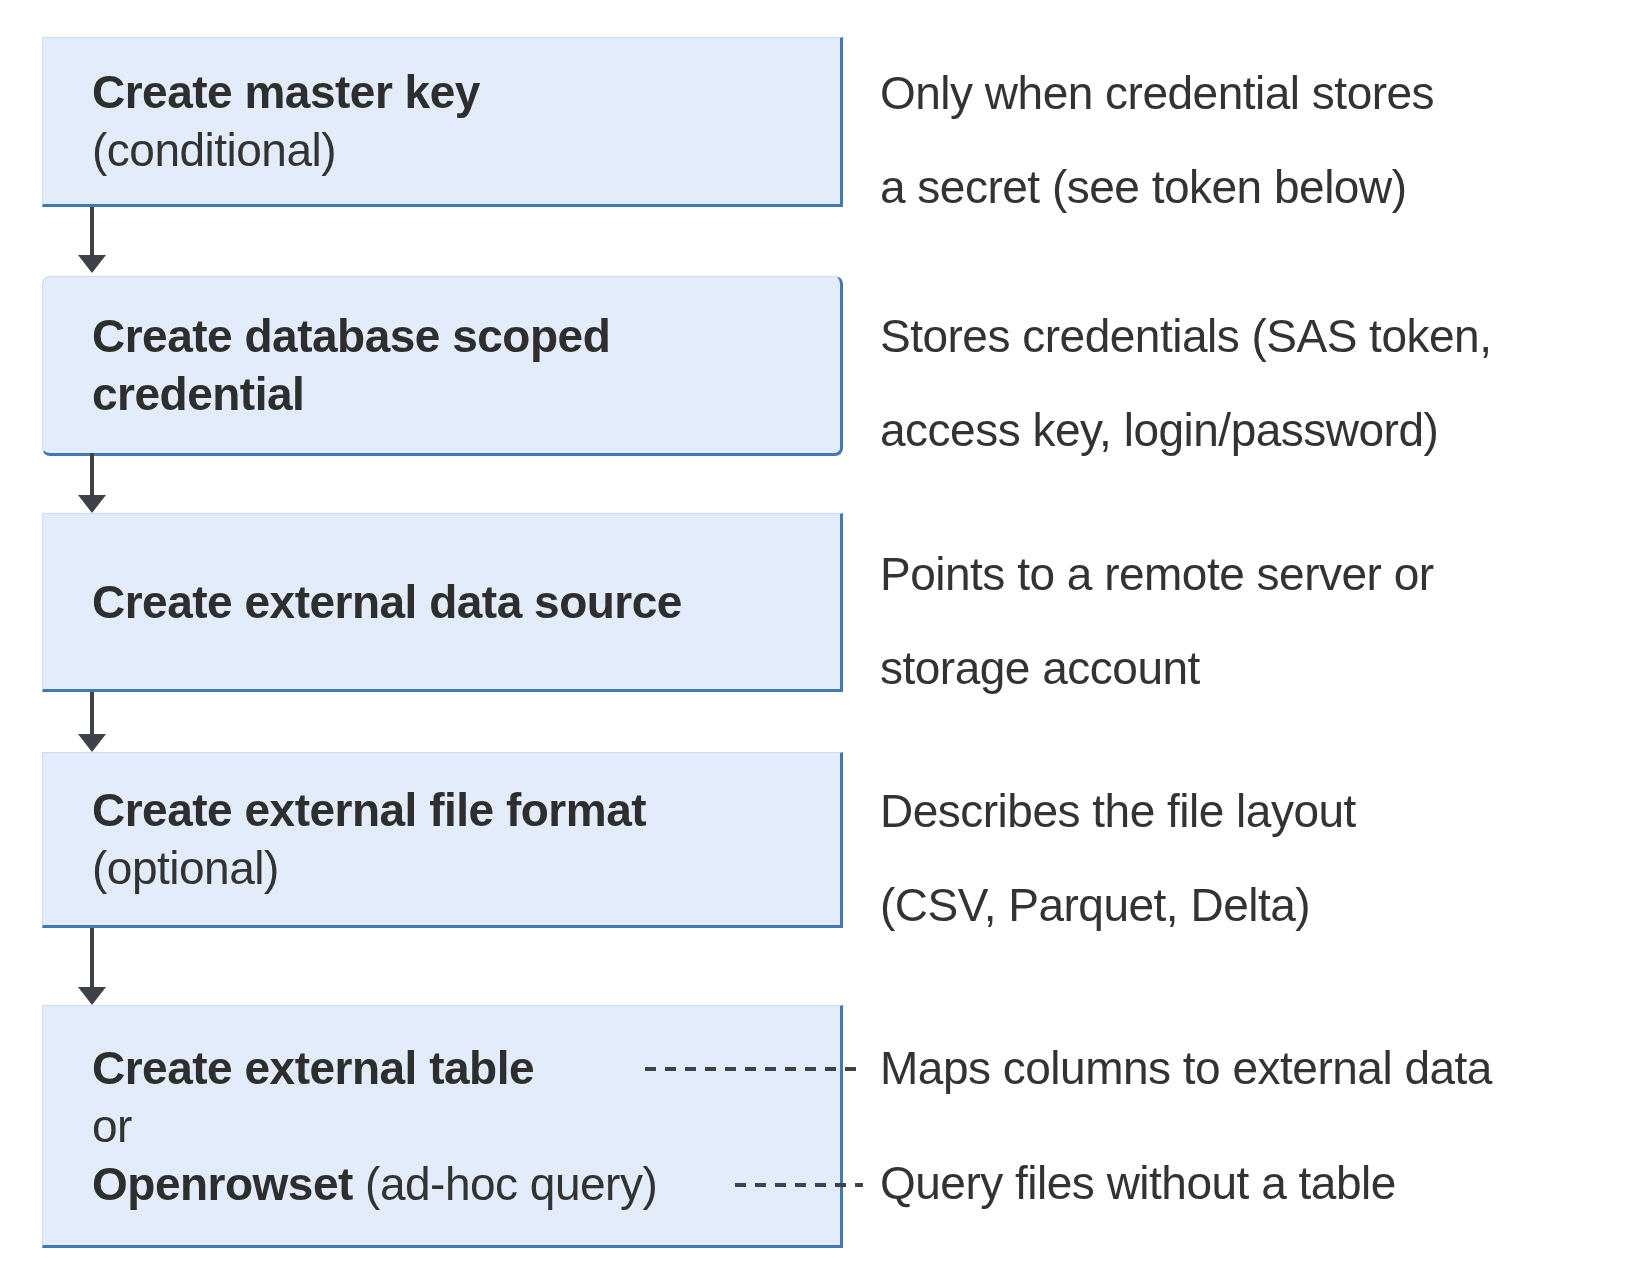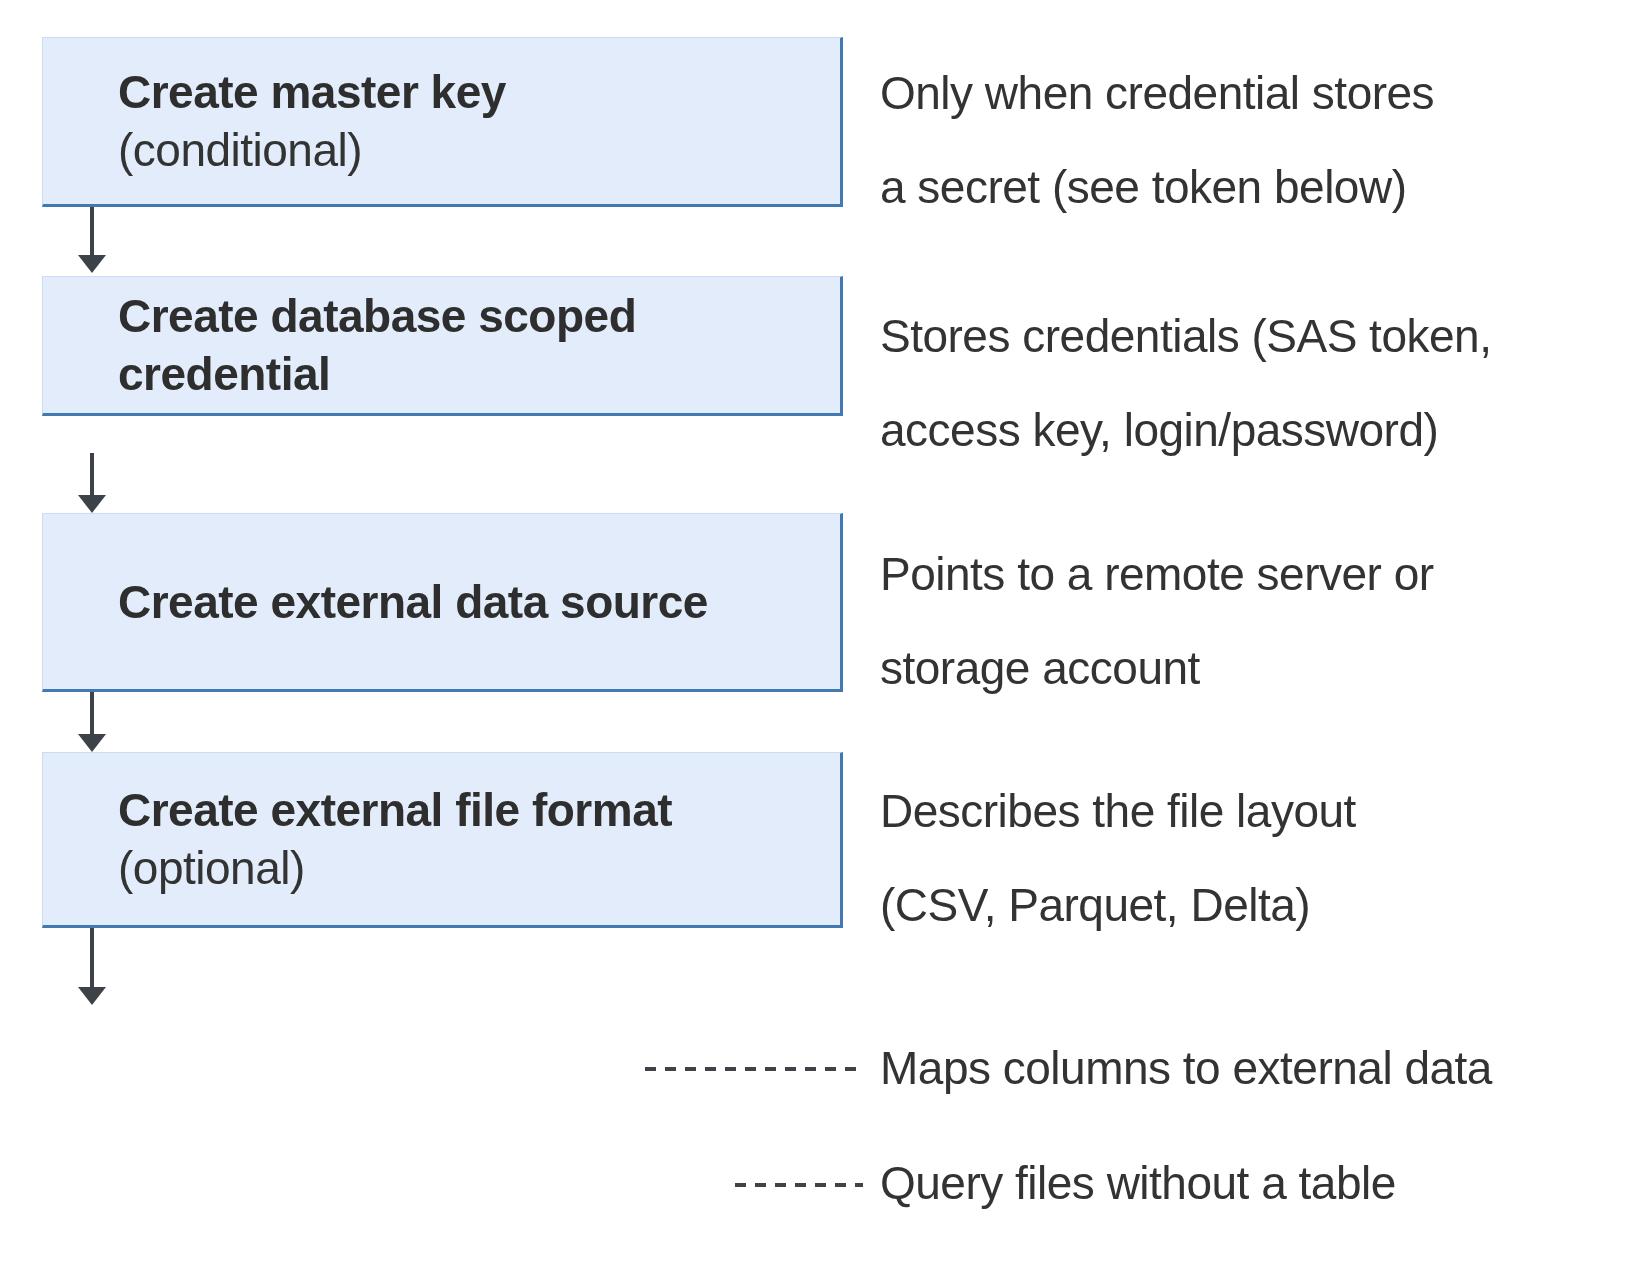--- a/index.html
+++ b/index.html
@@ -17,21 +17,21 @@
     left: 42px;
     width: 801px;
     box-sizing: border-box;
     background: var(--box-fill, #e2ecfa);
     border: 1px solid var(--box-border-light, #c9dcf3);
     border-right: 3px solid var(--box-border-accent, #4379b2);
     border-bottom: 3px solid var(--box-border-accent, #4379b2);
     display: flex;
     flex-direction: column;
     justify-content: center;
-    padding-left: 75px;
+    padding-left: 49px;
     font-size: 46px;
     line-height: 58px;
     letter-spacing: -0.5px;
   }
   .box-line { white-space: nowrap; }
   .bold { font-weight: 700; color: #2e2e2e; }
   .note {
     position: absolute;
     left: 880px;
     width: 730px;
@@ -77,21 +77,21 @@
     display: flex;
     align-items: center;
     font-size: 46px;
     line-height: 58px;
     letter-spacing: -0.5px;
     white-space: nowrap;
     color: var(--text, #333333);
   }
   
   #box-1 { top: 37px;   height: 170px; }
-  #box-2 { top: 276px;  height: 140px; }
+  #box-2 { top: 276px;  height: 180px; border-radius: 8px; }
   #box-3 { top: 513px;  height: 179px; }
   #box-4 { top: 752px;  height: 176px; }
   #box-5 { top: 1005px; height: 243px; }
   #arrow-1 { top: 207px; height: 66px; }
   #arrow-2 { top: 453px; height: 60px; }
   #arrow-3 { top: 692px; height: 60px; }
   #arrow-4 { top: 928px; height: 77px; }
   #note-1 { top: 37px;   height: 170px; }
   #note-2 { top: 276px;  height: 177px; }
   #note-3 { top: 513px;  height: 179px; }
@@ -154,20 +154,25 @@
   <div class="note" id="note-4">
     <div class="note-line">Describes the file layout</div>
     <div class="note-line">(CSV, Parquet, Delta)</div>
   </div>
 
   <div class="flow-arrow" id="arrow-4">
     <div class="arrow-stem"></div>
     <div class="arrow-head"></div>
   </div>
 
+  <div class="step-box" id="box-5">
+    <div class="box-line bold">Create external table</div>
+    <div class="box-line">or</div>
+    <div class="box-line"><span class="bold">Openrowset</span><span> (ad-hoc query)</span></div>
+  </div>
 
   <div class="dashed-connector" id="dash-1"></div>
   <div class="dashed-connector" id="dash-2"></div>
 
   <div class="callout" id="callout-1">Maps columns to external data</div>
   <div class="callout" id="callout-2">Query files without a table</div>
 
 </div>
 
 </body></html>

